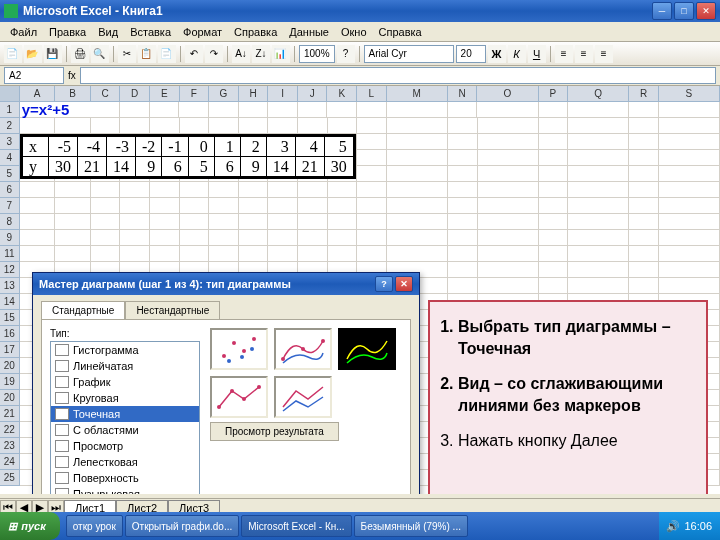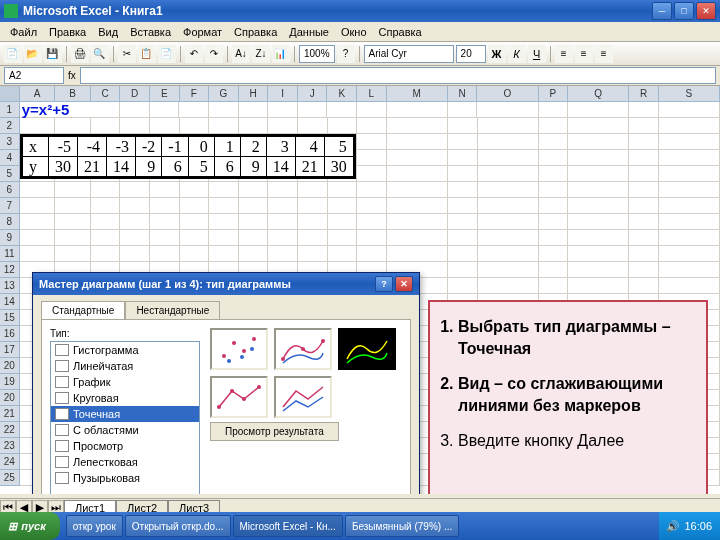--- a/index.html
+++ b/index.html
@@ -767,20 +767,24 @@
             <div class="typeitem">
               <div class="typeicon"></div>
               <span>Просмотр</span>
             </div>
             <div class="typeitem">
               <div class="typeicon"></div>
               <span>Лепестковая</span>
             </div>
             <div class="typeitem">
               <div class="typeicon"></div>
+              <span>Поверхность</span>
+            </div>
+            <div class="typeitem">
+              <div class="typeicon"></div>
               <span>Пузырьковая</span>
             </div>
           </div>
       </div>
       <div class="colview">
         <div class="viewgrid">
           <div class="vcell">
               <svg>
                 <circle cx="10" cy="25" r="2" fill="#c36"></circle>
                 <circle cx="20" cy="12" r="2" fill="#c36"></circle>
@@ -824,21 +828,21 @@
         </div>
         <button class="prevbtn">Просмотр результата</button>
       </div>
     </div>
 
   </div>
     <div class="instr">
     <ol>
       <li class="bold">Выбрать тип диаграммы – Точечная</li>
       <li class="bold">Вид – со сглаживающими линиями без маркеров</li>
-      <li>Введите кнопку Далее</li>
+      <li>Нажать кнопку Далее</li>
     </ol>
   </div>
   </div>
 
 <div class="sheettabs">
   <div class="navbtn">⏮</div>
   <div class="navbtn">◀</div>
   <div class="navbtn">▶</div>
   <div class="navbtn">⏭</div>
   <div class="shtab">Лист1</div>
@@ -846,21 +850,21 @@
   <div class="shtab inact">Лист3</div>
 </div>
 
 <div class="taskbar">
   <div class="startbtn">
     <span>⊞</span>
     <span>пуск</span>
   </div>
   <div class="tasks">
       <div class="task">откр урок</div>
-      <div class="task">Открытый откр.do...</div>
+      <div class="task">Открытый графи.do...</div>
       <div class="task act">Microsoft Excel - Кн...</div>
       <div class="task">Безымянный (79%) ...</div>
     </div>
   <div class="tray">
     <span>🔊</span>
     <span>16:06</span>
   </div>
 </div>
 
 </body></html>

